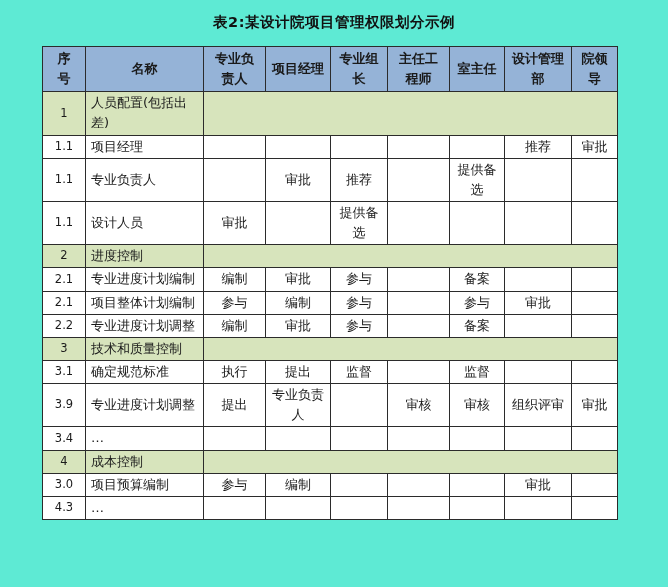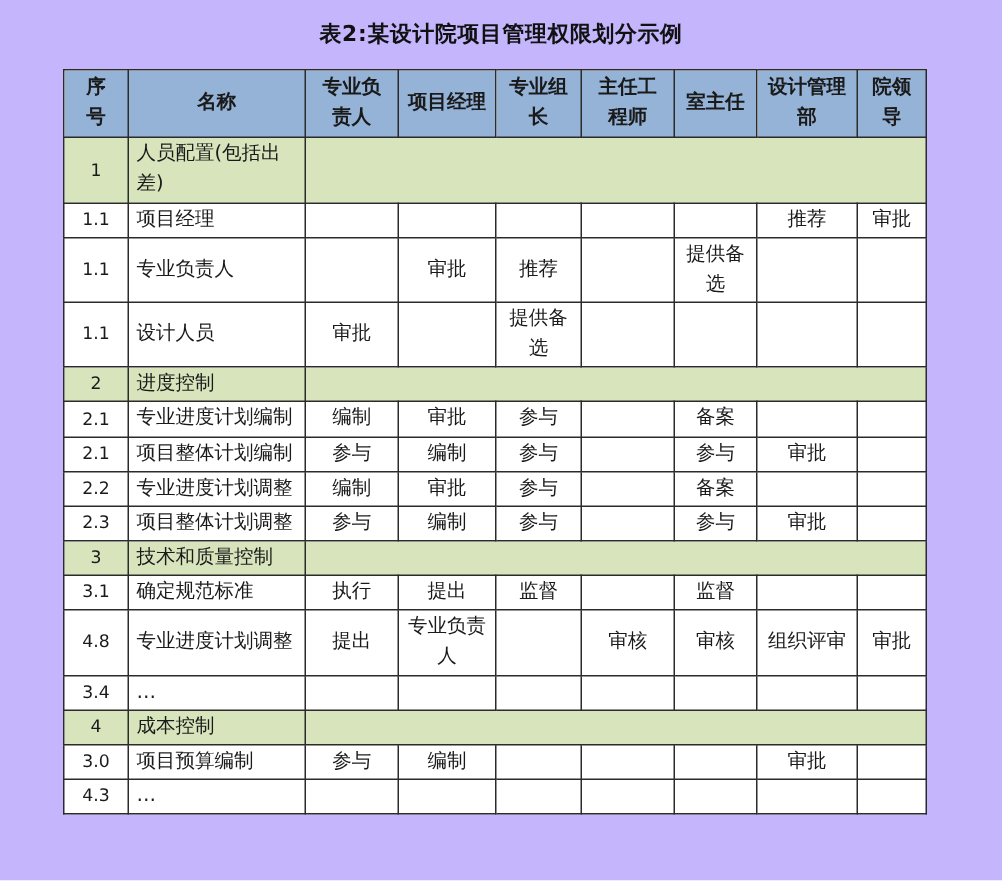--- a/index.html
+++ b/index.html
@@ -8,21 +8,21 @@
     background: #ffffff;
     width: 668px;
     height: 587px;
     overflow: hidden;
     font-family: "DejaVu Sans", "Liberation Sans", sans-serif;
     color: #1a1a1a;
   }
   .page {
     width: 668px;
     height: 587px;
-    background: #c4b5fd;
+    background: #5eead4;
     position: relative;
   }
   .title {
     padding-top: 13px;
     text-align: center;
     font-size: 14.5px;
     font-weight: bold;
     color: #111;
     letter-spacing: 0.5px;
   }
@@ -166,49 +166,38 @@
           <td class="num">2.2</td>
           <td class="name">专业进度计划调整</td>
           <td class="val">编制</td>
           <td class="val">审批</td>
           <td class="val">参与</td>
           <td class="val"></td>
           <td class="val">备案</td>
           <td class="val"></td>
           <td class="val"></td>
         </tr>
-        <tr class="item">
-          <td class="num">2.3</td>
-          <td class="name">项目整体计划调整</td>
-          <td class="val">参与</td>
-          <td class="val">编制</td>
-          <td class="val">参与</td>
-          <td class="val"></td>
-          <td class="val">参与</td>
-          <td class="val">审批</td>
-          <td class="val"></td>
-        </tr>
         <tr class="category">
           <td class="num">3</td>
           <td class="name">技术和质量控制</td>
           <td colspan="7"></td>
         </tr>
         <tr class="item">
           <td class="num">3.1</td>
           <td class="name">确定规范标准</td>
           <td class="val">执行</td>
           <td class="val">提出</td>
           <td class="val">监督</td>
           <td class="val"></td>
           <td class="val">监督</td>
           <td class="val"></td>
           <td class="val"></td>
         </tr>
         <tr class="item">
-          <td class="num">4.8</td>
+          <td class="num">3.9</td>
           <td class="name">专业进度计划调整</td>
           <td class="val">提出</td>
           <td class="val">专业负责人</td>
           <td class="val"></td>
           <td class="val">审核</td>
           <td class="val">审核</td>
           <td class="val">组织评审</td>
           <td class="val">审批</td>
         </tr>
         <tr class="item">

